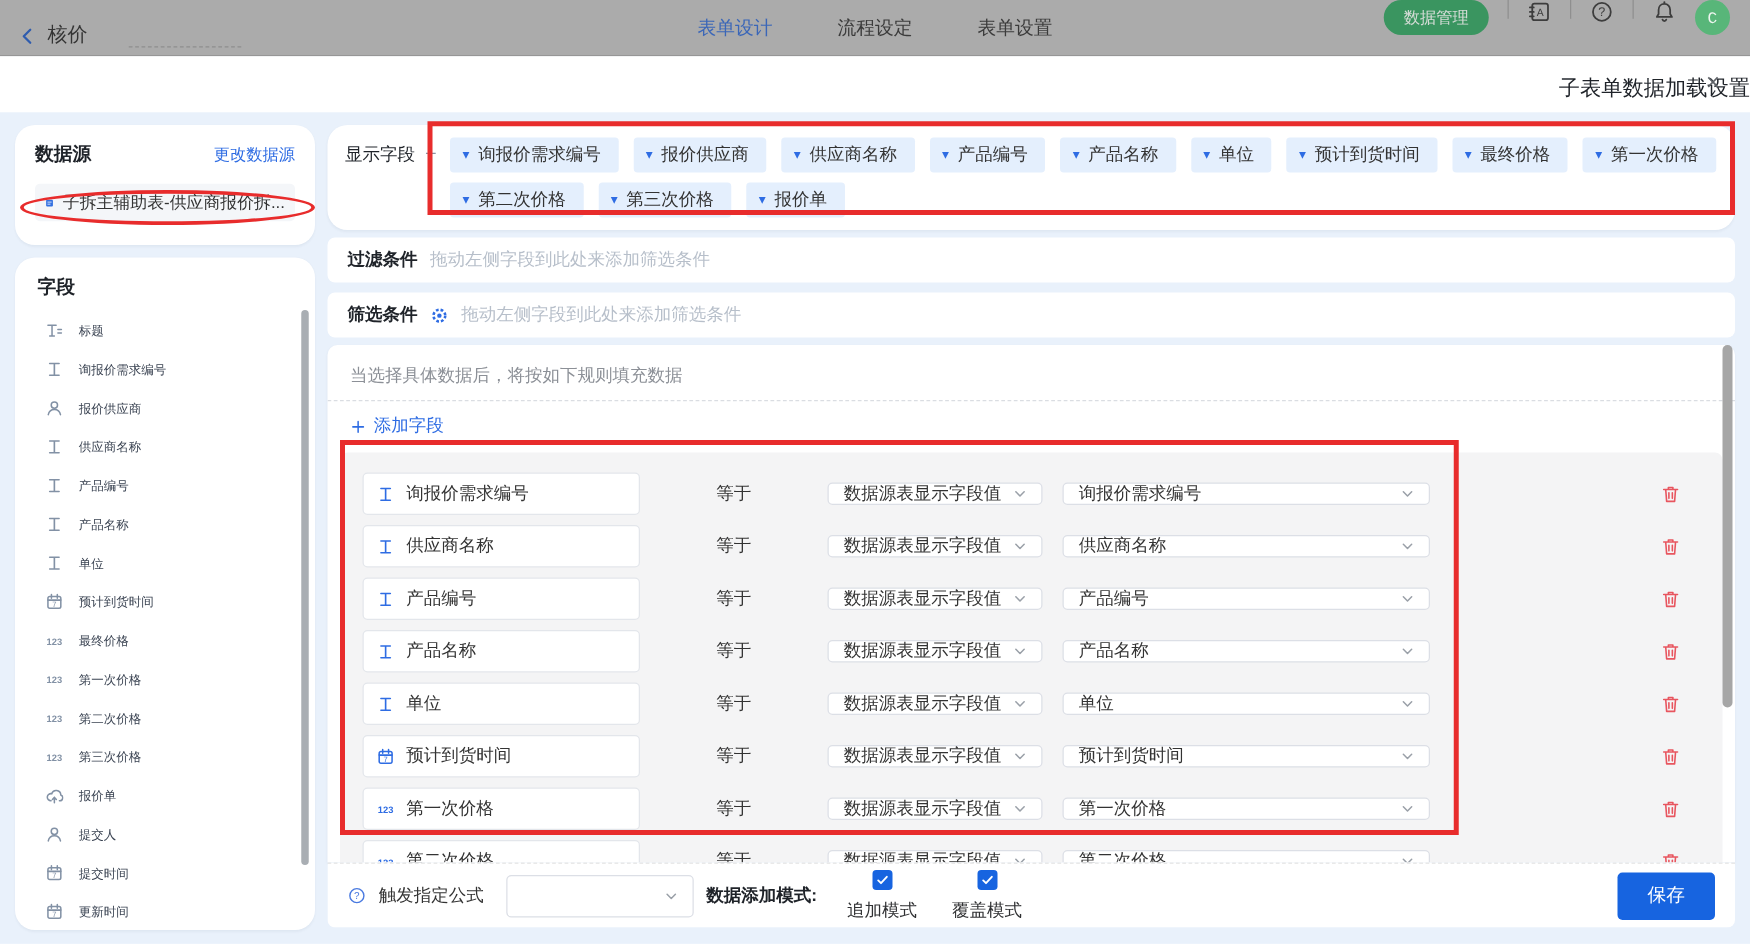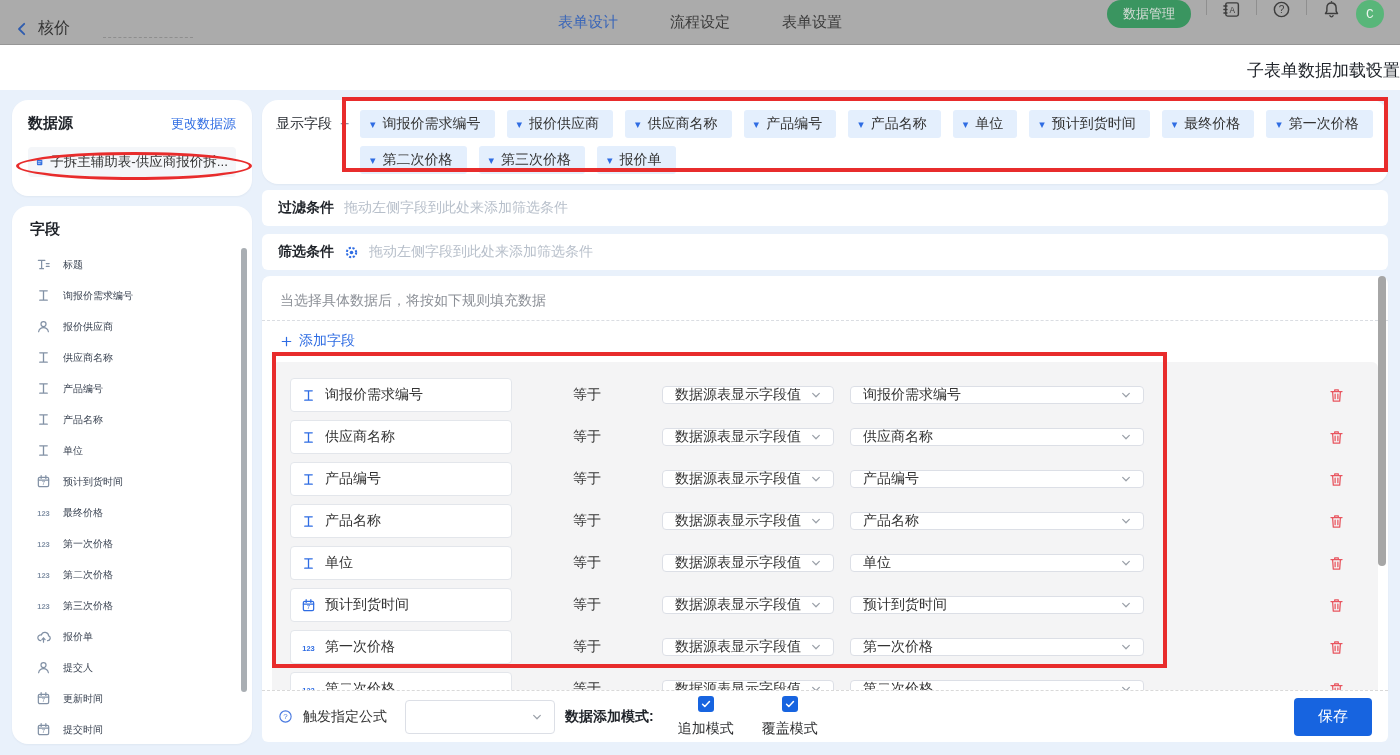--- a/index.html
+++ b/index.html
@@ -296,27 +296,27 @@
           <div class="field-item">
             <svg class="ic " width="15" height="15">
               <use href="#i-user"></use>
             </svg>
             <span>提交人</span>
           </div>
           <div class="field-item">
             <svg class="ic " width="15" height="15">
               <use href="#i-date"></use>
             </svg>
+            <span>提交时间</span>
+          </div>
+          <div class="field-item">
+            <svg class="ic " width="15" height="15">
+              <use href="#i-date"></use>
+            </svg>
             <span>更新时间</span>
-          </div>
-          <div class="field-item">
-            <svg class="ic " width="15" height="15">
-              <use href="#i-date"></use>
-            </svg>
-            <span>提交时间</span>
           </div>
         </div>
       <div class="f-scroll"></div>
     </div>
 
     <div class="card disp-card">
       <div class="disp-label">
         <span>显示字段</span>
         <span class="disp-plus">+</span>
       </div>

